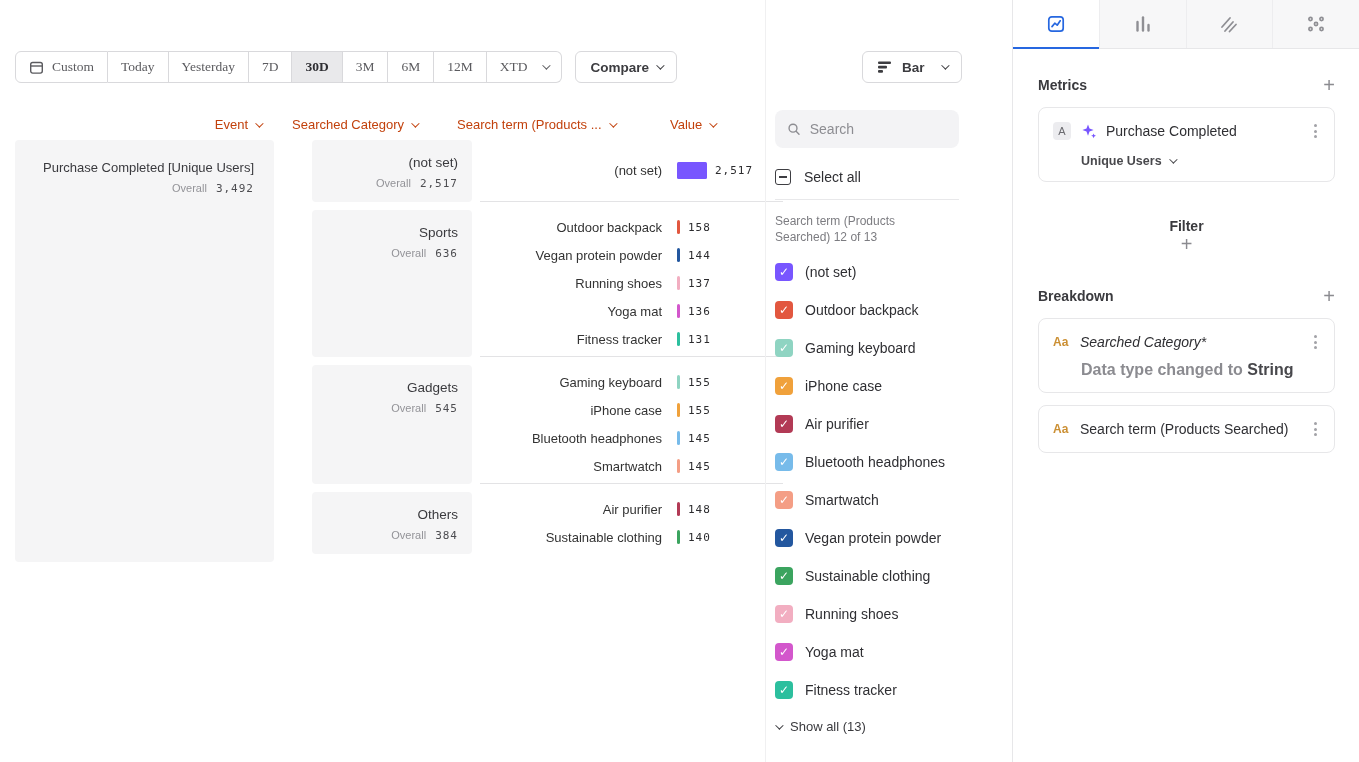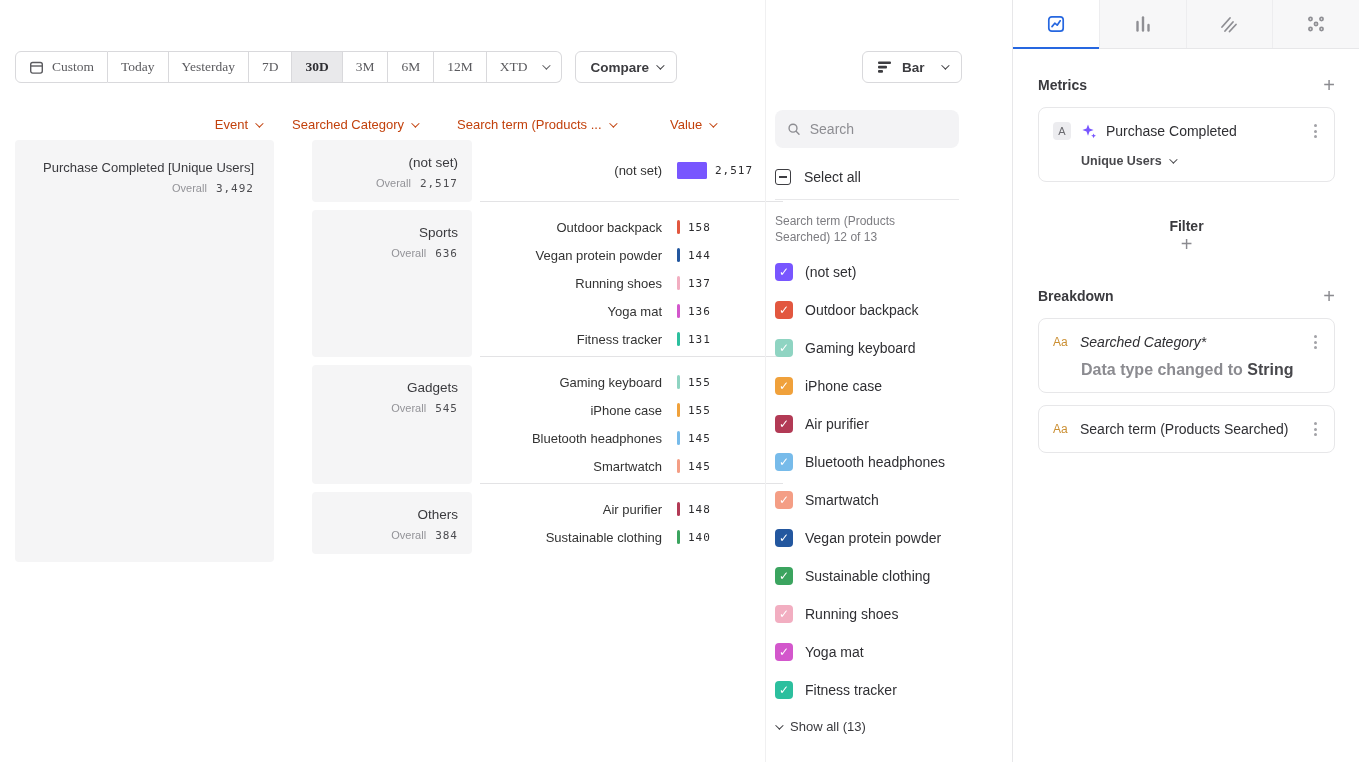--- a/index.html
+++ b/index.html
@@ -119,21 +119,21 @@
   .card-row { display:flex; align-items:center; }
   .badge-a { width:18px; height:18px; border-radius:4px; background:#ececef; color:#6a6a6f; font-size:11px; display:flex; align-items:center; justify-content:center; flex:none; }
   .sparkle { margin-left:10px; display:flex; flex:none; }
   .card-title { margin-left:9px; font-size:14px; color:#2f2f33; flex:1; white-space:nowrap; overflow:hidden; text-overflow:ellipsis; }
   .card-title.italic { font-style:italic; }
   .kebab { display:flex; flex-direction:column; gap:2.5px; padding:3px; cursor:pointer; flex:none; }
   .kebab i { width:3px; height:3px; border-radius:50%; background:#a2a2a7; }
   .measure-row { margin-top:13px; margin-left:28px; display:flex; align-items:center; font-size:12.5px; font-weight:700; color:#48484c; cursor:pointer; }
   .mt-28 { margin-top:36px;flex-direction:column; }
   .mt-32 { margin-top:32px; }
-  .aa-icon { width:18px; font-size:12px; font-weight:400; color:#cb8f33; flex:none; }
+  .aa-icon { width:18px; font-size:12px; font-weight:700; color:#cb8f33; flex:none; }
   .note-row { margin-top:9px; margin-left:28px; font-size:16px; color:#8b8b90;font-weight:bold; }
   .note-row b { color:#48484c; }
 </style>
 </head>
 <body>
 
 <div class="toolbar">
   <div class="seg">
       <button class="seg-btn">
         <svg width="15" height="15" viewBox="0 0 15 15" fill="none" stroke="#5b5b5f" stroke-width="1.4" stroke-linejoin="round">

